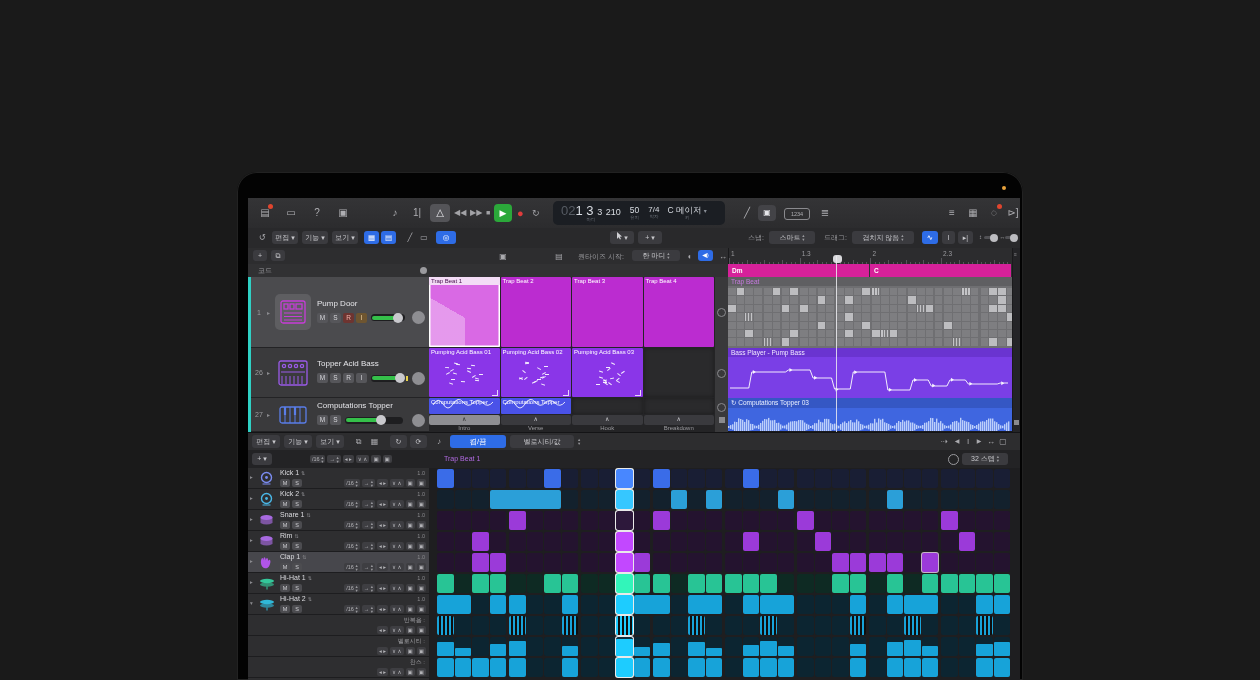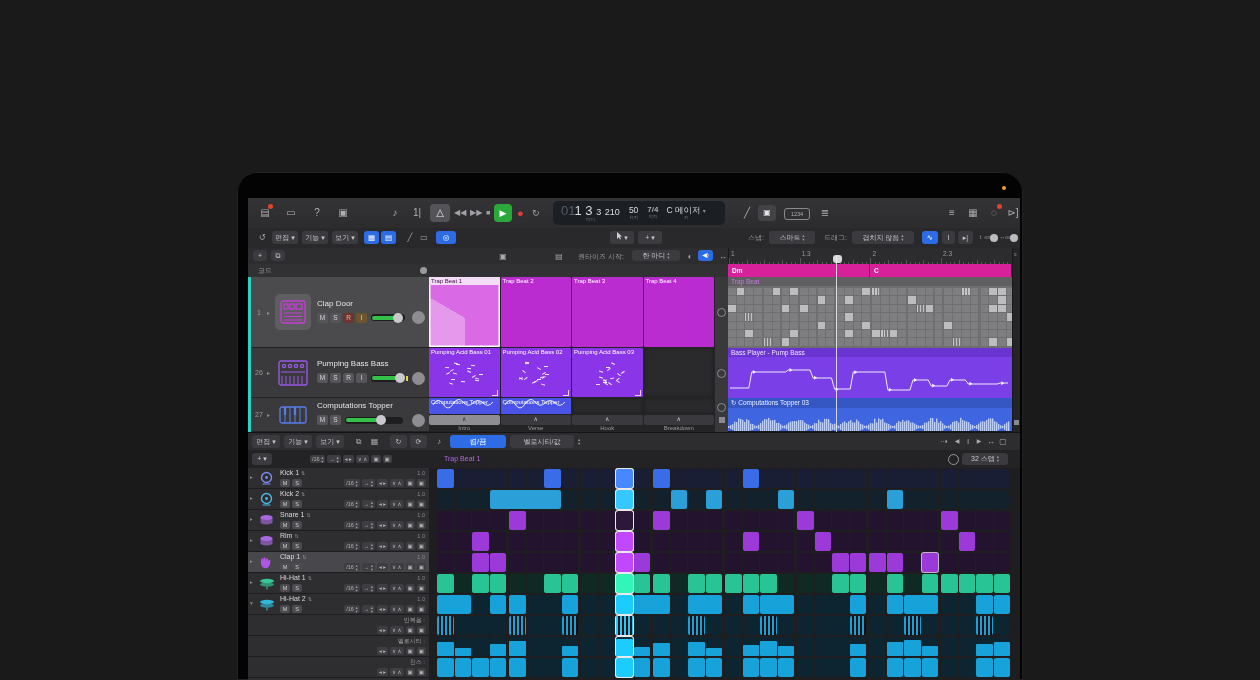--- a/index.html
+++ b/index.html
@@ -115,21 +115,21 @@
 
       <span class="trbtn" style="left:206px">◀◀</span>
       <span class="trbtn" style="left:222px">▶▶</span>
       <span class="trbtn" style="left:238px;font-size:7px">■</span>
       <div id="play-btn">▶</div>
       <span class="trbtn" id="rec-btn" style="left:269px">●</span>
       <span class="trbtn" style="left:284px;font-size:9px">↻</span>
 
       <div id="lcd">
         <div class="lcd-grp" style="margin-left:8px">
-          <div style="font-size:13px"><span class="lcd-dim">01</span><span>1</span>&nbsp;<span>3</span>&nbsp;<span style="font-size:9px">3</span>&nbsp;<span style="font-size:9px">210</span></div>
+          <div style="font-size:13px"><span class="lcd-dim">02</span><span>1</span>&nbsp;<span>3</span>&nbsp;<span style="font-size:9px">3</span>&nbsp;<span style="font-size:9px">210</span></div>
           <div class="lcd-sub">마디</div>
         </div>
         <div class="lcd-grp" style="margin-left:9px">
           <div style="font-size:8.5px">50</div>
           <div class="lcd-sub">유지</div>
         </div>
         <div class="lcd-grp" style="margin-left:9px">
           <div style="font-size:8px">7/4</div>
           <div class="lcd-sub">박자</div>
         </div>
@@ -288,21 +288,21 @@
             <div style="width: 36px; height: 36px; flex: 0 0 auto; border-radius: 5px; display: flex; align-items: center; justify-content: center; color: rgb(199, 60, 216); background: rgb(94, 94, 97);">
               <svg width="26" height="24" viewBox="0 0 26 24" fill="none" stroke="currentColor" stroke-width="1.3">
                 <rect x="1" y="1" width="24" height="22" rx="2"></rect>
                 <rect x="4" y="4" width="4" height="5"></rect>
                 <rect x="10" y="4" width="4" height="5"></rect>
                 <rect x="16" y="4" width="6" height="5"></rect>
                 <path d="M4 13h18M4 16.5h18M4 20h18" stroke-width="1"></path>
               </svg>
             </div>
             <div style="margin-left: 6px; flex: 1 1 0%;">
-              <div class="tname">Clap Door</div>
+              <div class="tname">Pump Door</div>
               <div style="margin-top: 3px; display: flex; align-items: center;">
                 <div class="msbtn">M</div>
                 <div class="msbtn">S</div>
                 <div class="msbtn" style="background: rgb(110, 52, 48); color: rgb(240, 176, 168);">R</div>
                 <div class="msbtn" style="background: rgb(110, 85, 48); color: rgb(240, 208, 160);">I</div>
                 <div class="vsl" style="width: 34px; margin-left: 2px;">
                   <b style="width:22.52px"></b>
                   <i style="left:21.52px"></i>
                 </div>
                 <div class="pan" style="margin-left: auto; margin-right: 4px;"></div>
@@ -317,21 +317,21 @@
                 <rect x="1" y="1" width="28" height="24" rx="2"></rect>
                 <circle cx="6" cy="6" r="1.6"></circle>
                 <circle cx="12" cy="6" r="1.6"></circle>
                 <circle cx="18" cy="6" r="1.6"></circle>
                 <circle cx="24" cy="6" r="1.6"></circle>
                 <path d="M3 12h24" stroke-width="1"></path>
                 <path d="M4 16v8M8 16v8M12 16v8M16 16v8M20 16v8M24 16v8" stroke-width="1"></path>
               </svg>
             </div>
             <div style="margin-left: 6px; flex: 1 1 0%;">
-              <div class="tname">Pumping Bass Bass</div>
+              <div class="tname">Topper Acid Bass</div>
               <div style="margin-top: 3px; display: flex; align-items: center;">
                 <div class="msbtn">M</div>
                 <div class="msbtn">S</div>
                 <div class="msbtn">R</div>
                 <div class="msbtn">I</div>
                 <div class="vsl" style="width: 34px; margin-left: 2px;">
                   <b style="width:25.24px"></b>
                   <i style="left:24.24px"></i>
                 </div>
                 <div style="width: 2px; height: 5px; background: rgb(232, 210, 74); margin-left: 1px;"></div>

